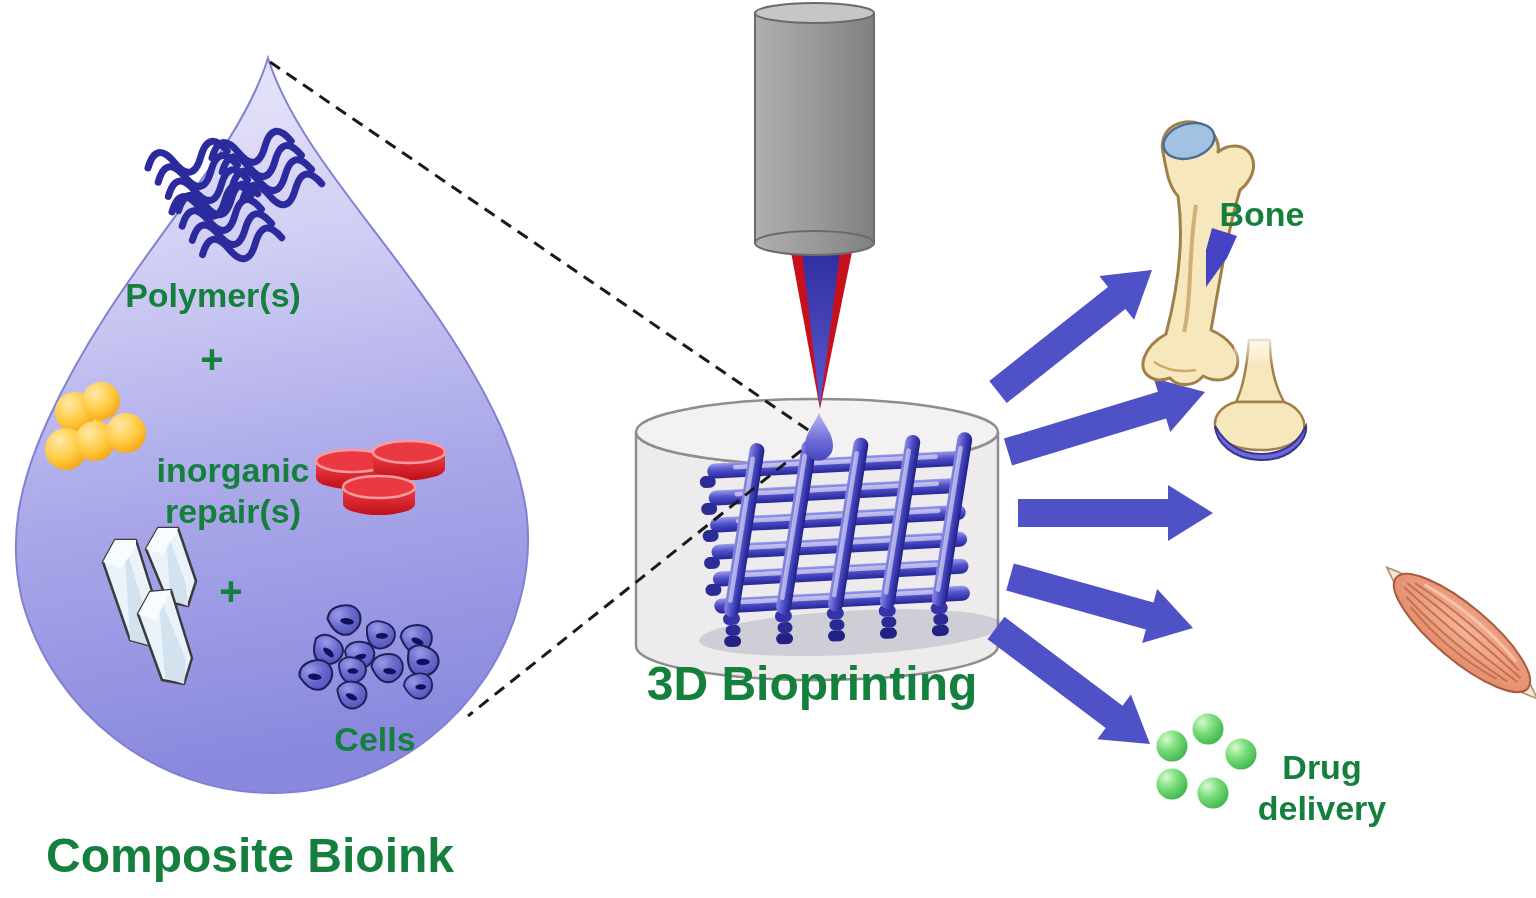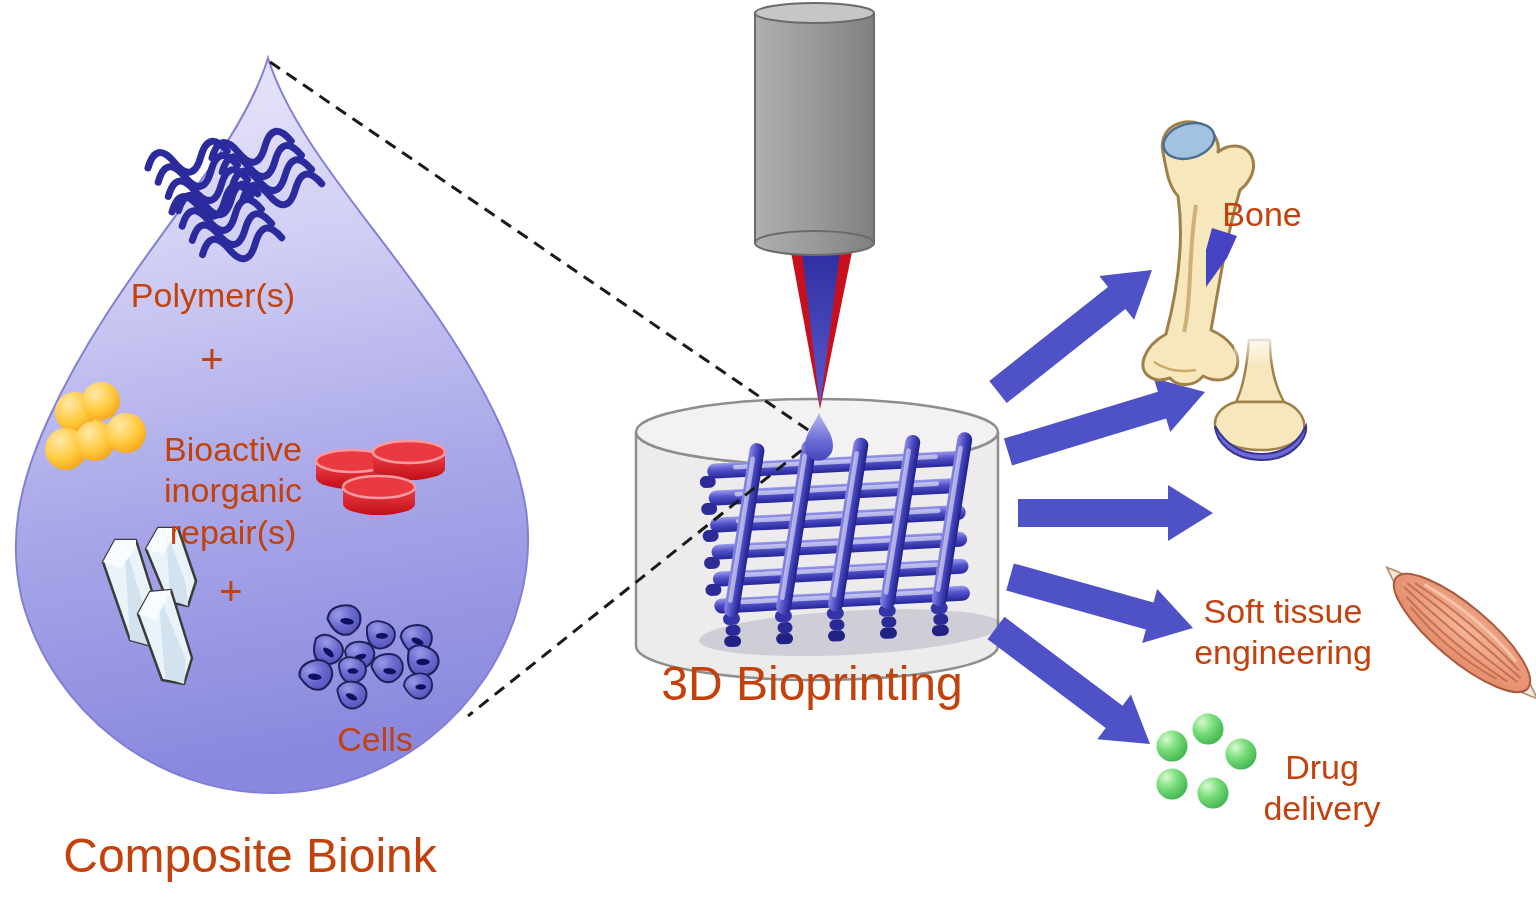--- a/index.html
+++ b/index.html
@@ -3,21 +3,21 @@
 <meta charset="utf-8">
 <style>
   html,body { margin:0; padding:0; background:#ffffff; }
   #canvas {
     position:relative; width:1536px; height:898px; background:#ffffff;
     font-family:"Liberation Sans", sans-serif; overflow:hidden;
   }
   #art { position:absolute; left:0; top:0; }
   .lbl {
     position:absolute; transform:translate(-50%,-50%);
-    font-weight:400; color:#c2410c; text-align:center;
+    font-weight:700; color:#15803d; text-align:center;
     white-space:nowrap; font-size:34px; line-height:1.22;
   }
   .lbl span { display:block; }
   .cap  { font-size:48px; }
   .plus { font-size:40px; }
 </style>
 </head>
 <body>
 
 <div id="canvas">
@@ -337,31 +337,26 @@
     <circle cx="1208" cy="729" r="15.5" fill="url(#greenG)"></circle>
     <circle cx="1241" cy="754" r="15.5" fill="url(#greenG)"></circle>
     <circle cx="1172" cy="784" r="15.5" fill="url(#greenG)"></circle>
     <circle cx="1213" cy="793" r="15.5" fill="url(#greenG)"></circle>
   </g>
 </svg>
 
 <div class="lbl" style="left:213px; top:296px;">Polymer(s)</div>
 <div class="lbl plus" style="left:212px; top:359px;">+</div>
 <div class="lbl" style="left:233px; top:491px;">
-  <span>Bioactive</span>
   <span>inorganic</span>
   <span>repair(s)</span>
 </div>
 <div class="lbl plus" style="left:231px; top:591px;">+</div>
 <div class="lbl" style="left:375px; top:740px;">Cells</div>
 <div class="lbl cap" style="left:250px; top:856px;">Composite Bioink</div>
 <div class="lbl cap" style="left:812px; top:684px;">3D Bioprinting</div>
 <div class="lbl" style="left:1262px; top:215px;">Bone</div>
-<div class="lbl" style="left:1283px; top:632px;">
-  <span>Soft tissue</span>
-  <span>engineering</span>
-</div>
 <div class="lbl" style="left:1322px; top:788px;">
   <span>Drug</span>
   <span>delivery</span>
 </div>
 
 </div>
 
 </body></html>

